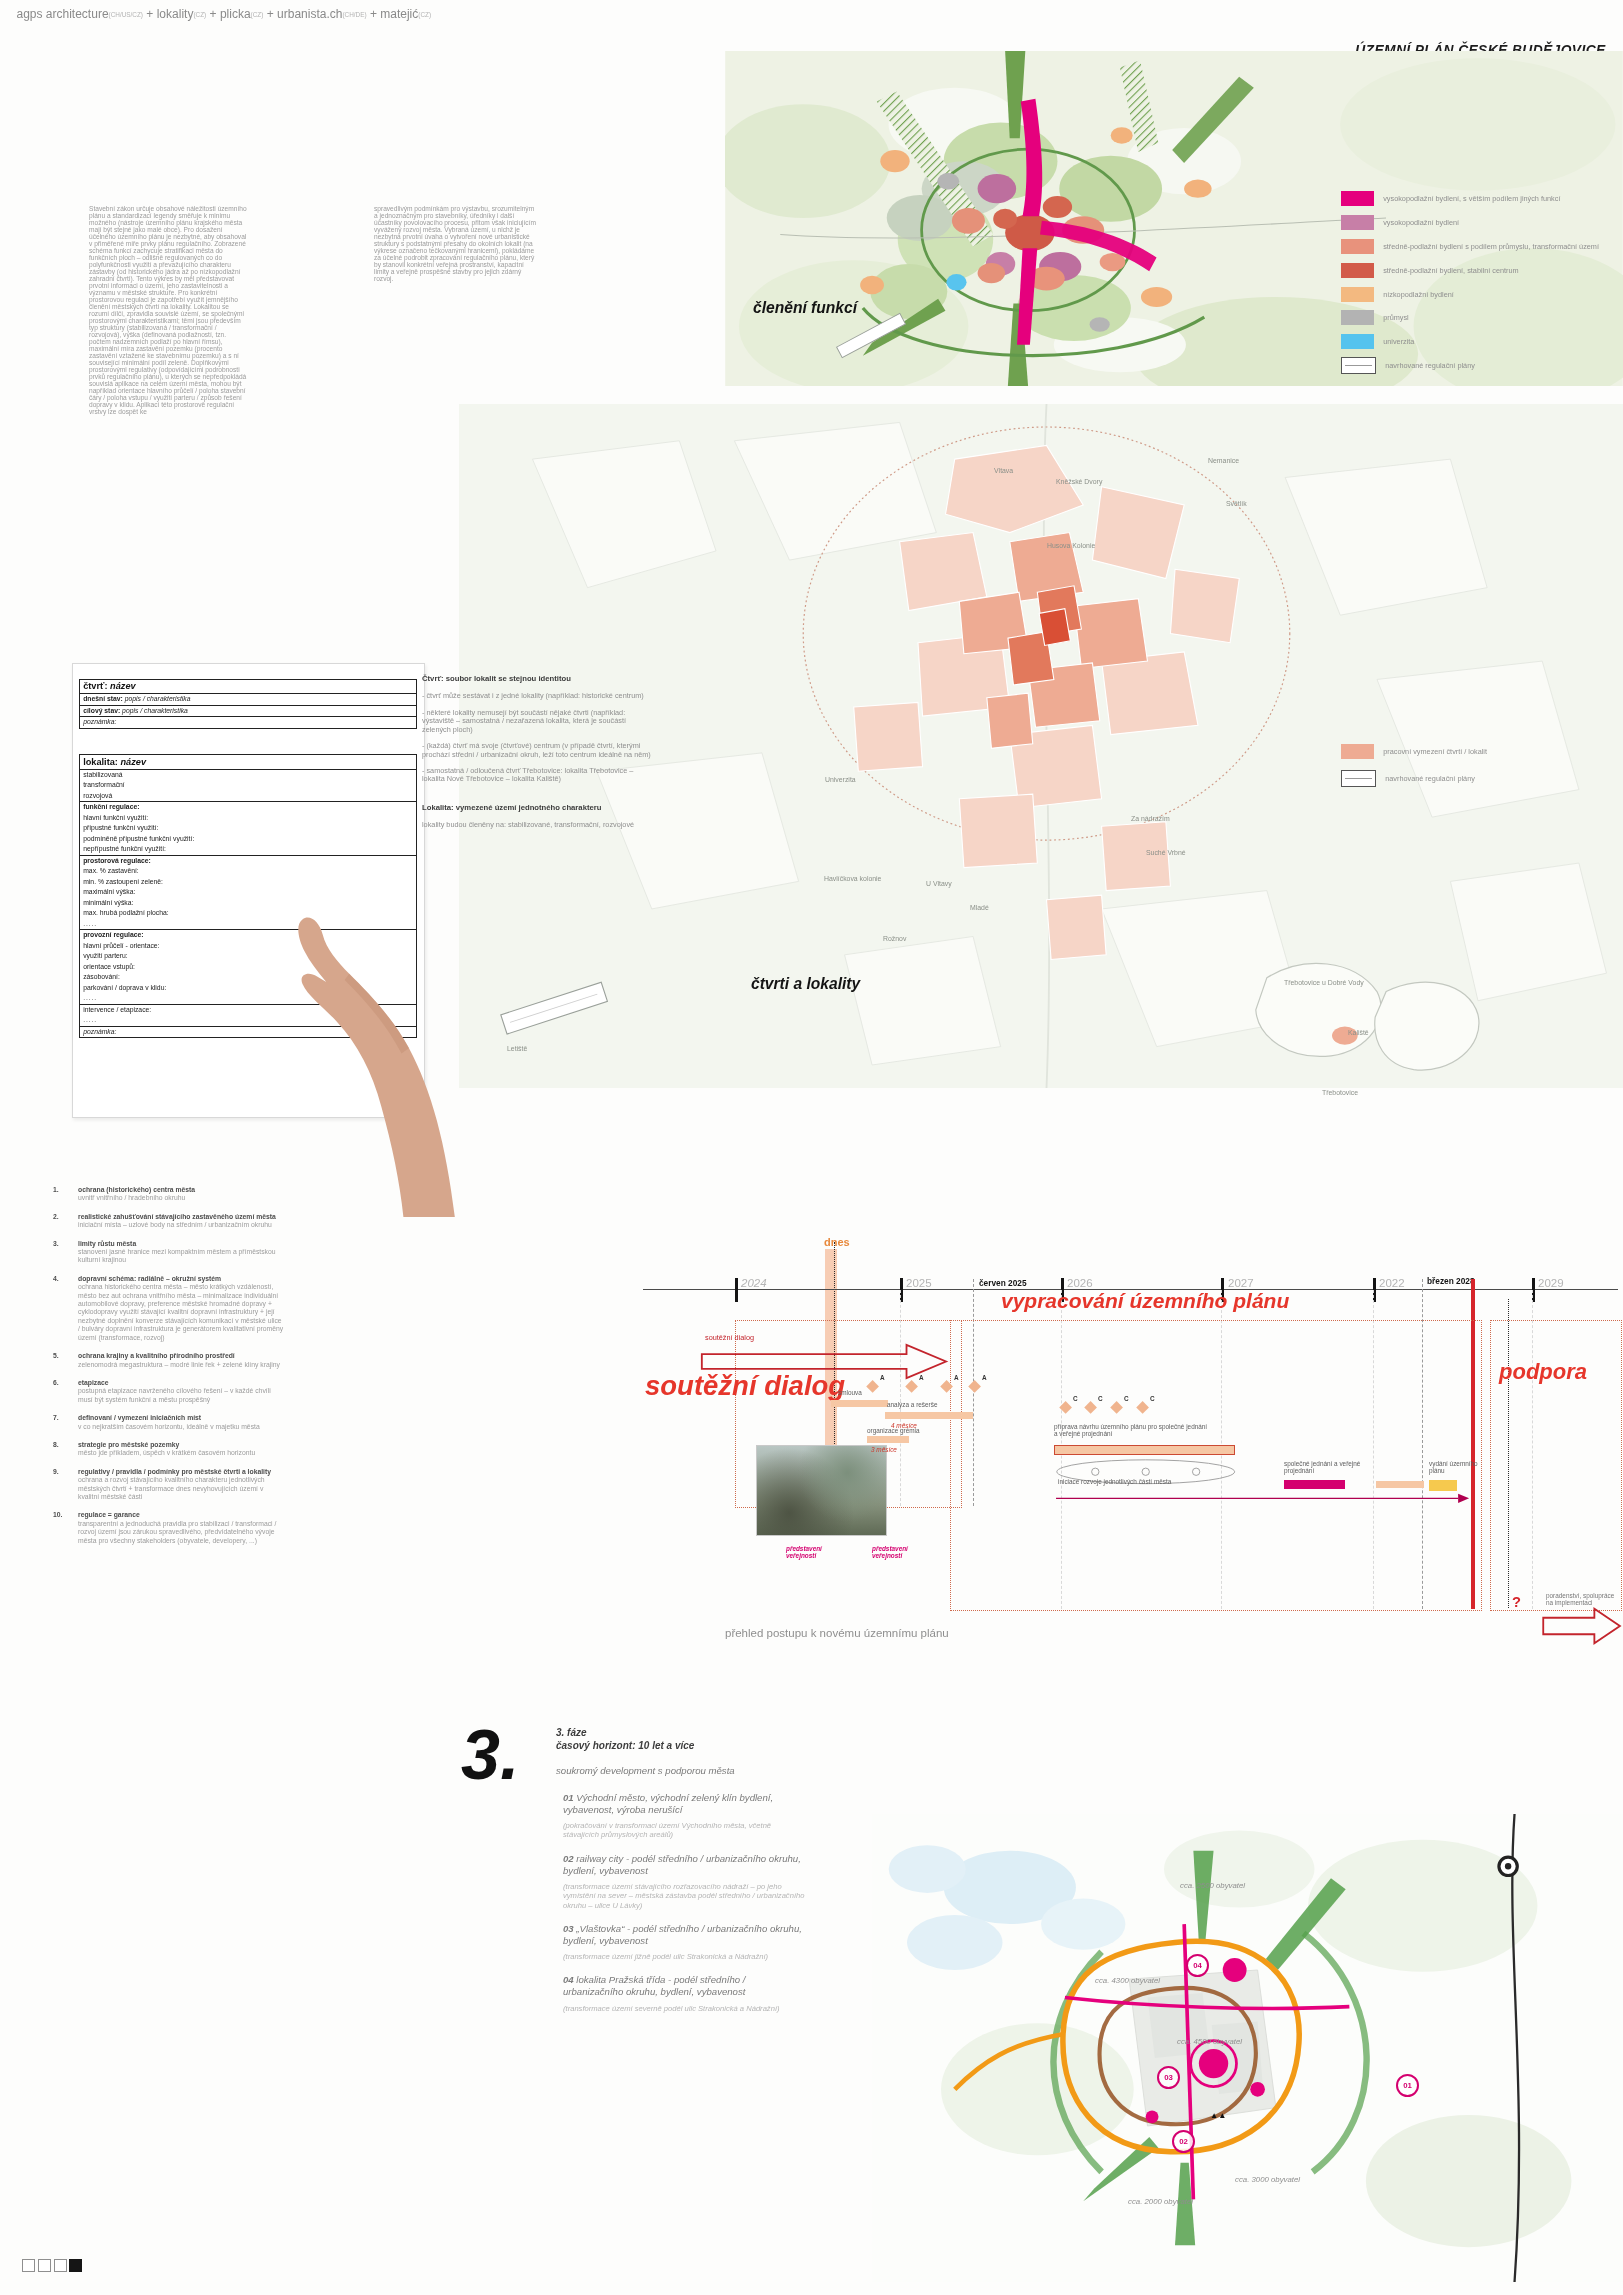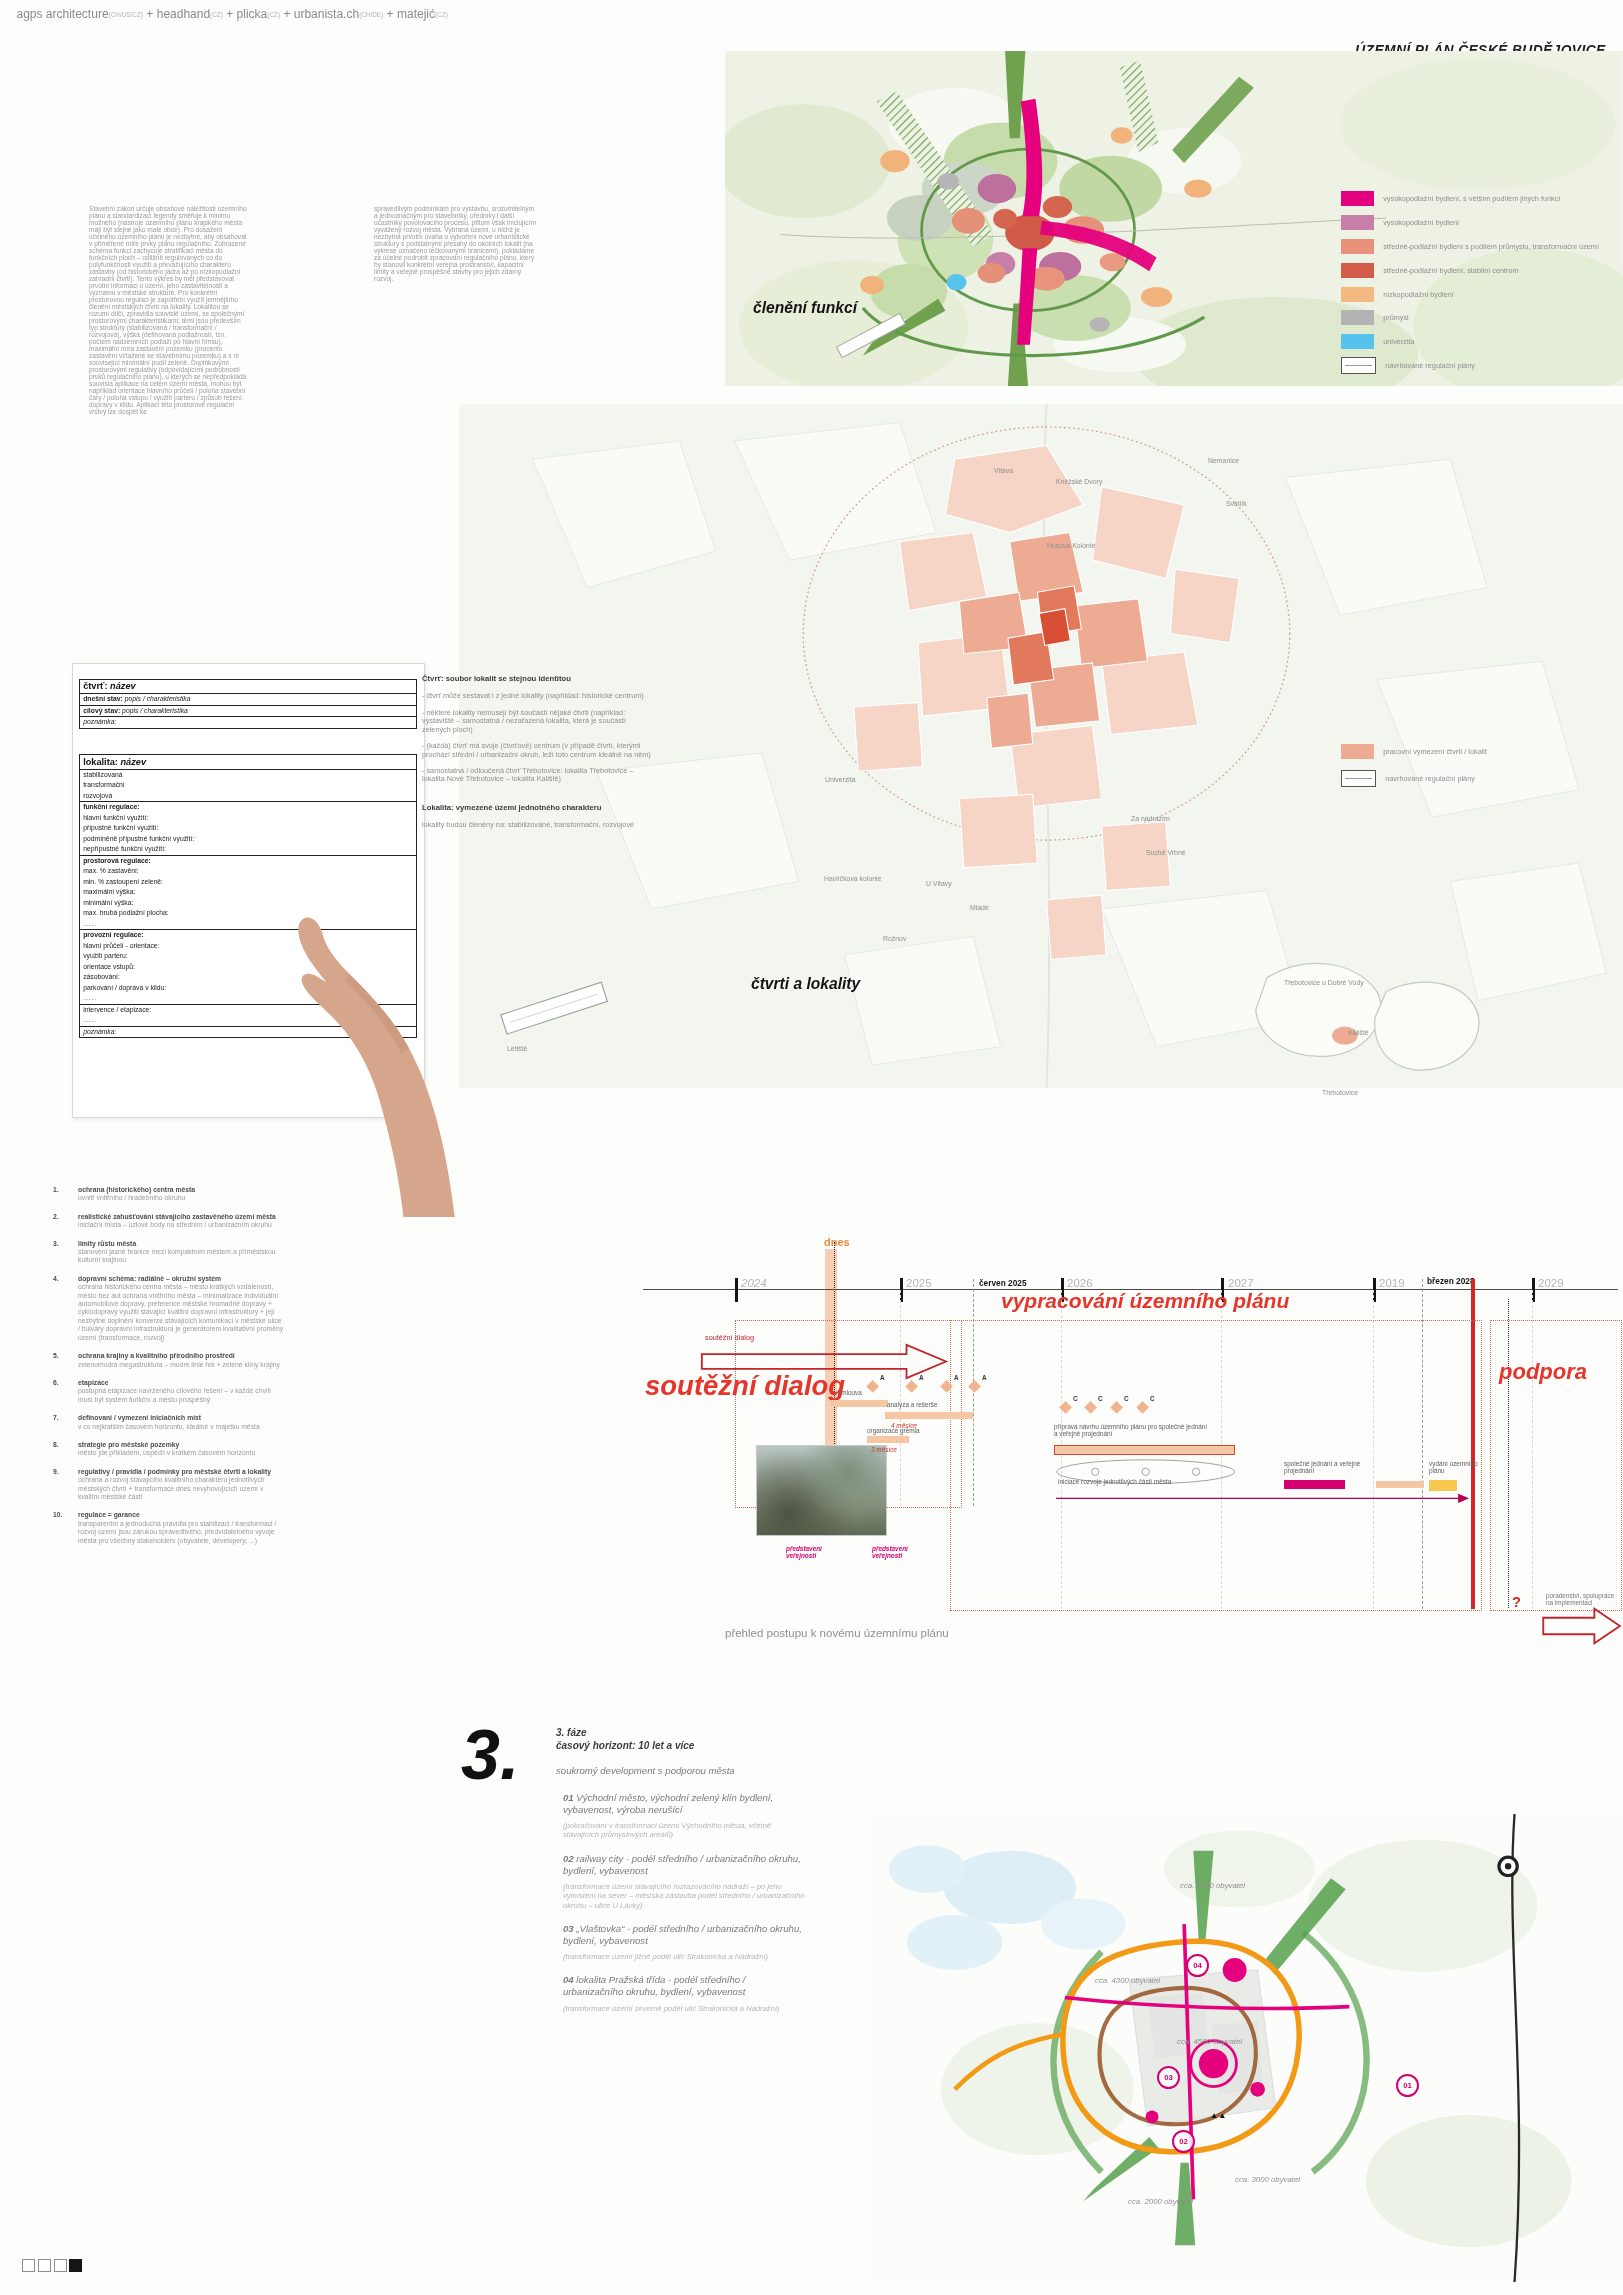--- a/index.html
+++ b/index.html
@@ -77,21 +77,21 @@
   .cap{font-size:11.5px;color:#8f8f8f;}
 </style>
 </head>
 <body>
 
 <div class="board">
 
   <div class="abs studio-line" style="left:16.5px;top:7.3px;">
     <span>agps architecture</span><span class="studio-tag">(CH/US/CZ)</span>
     <span>+</span>
-    <span>headhand</span><span class="studio-tag">(CZ)</span>
+    <span>lokality</span><span class="studio-tag">(CZ)</span>
     <span>+</span>
     <span>plicka</span><span class="studio-tag">(CZ)</span>
     <span>+</span>
     <span>urbanista.ch</span><span class="studio-tag">(CH/DE)</span>
     <span>+</span>
     <span>matejić</span><span class="studio-tag">(CZ)</span>
   </div>
   <div class="abs board-title" style="right:18.4px;top:7.3px;">ÚZEMNÍ PLÁN ČESKÉ BUDĚJOVICE</div>
 
   <div class="abs intro-col" style="left:89px;top:205px;width:158px;">Stavební zákon určuje obsahové náležitosti územního plánu a standardizací legendy směřuje k minimu možného (nástroje územního plánu krajského města mají být stejné jako malé obce). Pro dosažení účelného územního plánu je nezbytné, aby obsahoval v přiměřené míře prvky plánu regulačního. Zobrazené schéma funkcí zachycuje stratifikaci města do funkčních ploch – odlišně regulovaných co do polyfunkčnosti využití a převažujícího charakteru zástavby (od historického jádra až po nízkopodlažní zahradní čtvrti). Tento výkres by měl představovat prvotní informaci o území, jeho zastavitelnosti a významu v městské struktuře. Pro konkrétní prostorovou regulaci je zapotřebí využít jemnějšího členění městských čtvrtí na lokality. Lokalitou se rozumí dílčí, zpravidla souvislé území, se společnými prostorovými charakteristikami; těmi jsou především typ struktury (stabilizovaná / transformační / rozvojová), výška (definovaná podlažností, tzn. počtem nadzemních podlaží po hlavní římsu), maximální míra zastavění pozemku (procento zastavění vztažené ke stavebnímu pozemku) a s ní související minimální podíl zeleně. Doplňkovými prostorovými regulativy (odpovídajícími podrobnosti prvků regulačního plánu), u kterých se nepředpokládá souvislá aplikace na celém území města, mohou být například orientace hlavního průčelí / poloha stavební čáry / poloha vstupu / využití parteru / způsob řešení dopravy v klidu. Aplikací této prostorově regulační vrstvy lze dospět ke</div>
@@ -393,21 +393,21 @@
   <div class="tick" style="left:735px;top:1278px;"></div>
   <div class="tick" style="left:900px;top:1278px;"></div>
   <div class="tick" style="left:1061px;top:1278px;"></div>
   <div class="tick" style="left:1221px;top:1278px;"></div>
   <div class="tick" style="left:1373px;top:1278px;"></div>
   <div class="tick" style="left:1532px;top:1278px;"></div>
   <div class="yr" style="left:741px;top:1277px;font-style:italic;">2024</div>
   <div class="yr" style="left:906px;top:1277px;">2025</div>
   <div class="yr" style="left:1067px;top:1277px;">2026</div>
   <div class="yr" style="left:1228px;top:1277px;">2027</div>
-  <div class="yr" style="left:1379px;top:1277px;">2019</div>
+  <div class="yr" style="left:1379px;top:1277px;">2022</div>
   <div class="yr" style="left:1538px;top:1277px;">2029</div>
   <div class="mile" style="left:979px;top:1278px;">červen 2025</div>
   <div class="mile" style="left:1427px;top:1276px;">březen 2028</div>
 
   <div class="abs vline dash-faint" style="left:900px;top:1290px;height:216px;"></div>
   <div class="abs vline dash-gray" style="left:973px;top:1279px;height:227px;"></div>
   <div class="abs vline dash-faint" style="left:1061px;top:1290px;height:319px;"></div>
   <div class="abs vline dash-faint" style="left:1221px;top:1290px;height:319px;"></div>
   <div class="abs vline dash-faint" style="left:1373px;top:1290px;height:319px;"></div>
   <div class="abs vline dash-gray" style="left:1422px;top:1279px;height:330px;"></div>

